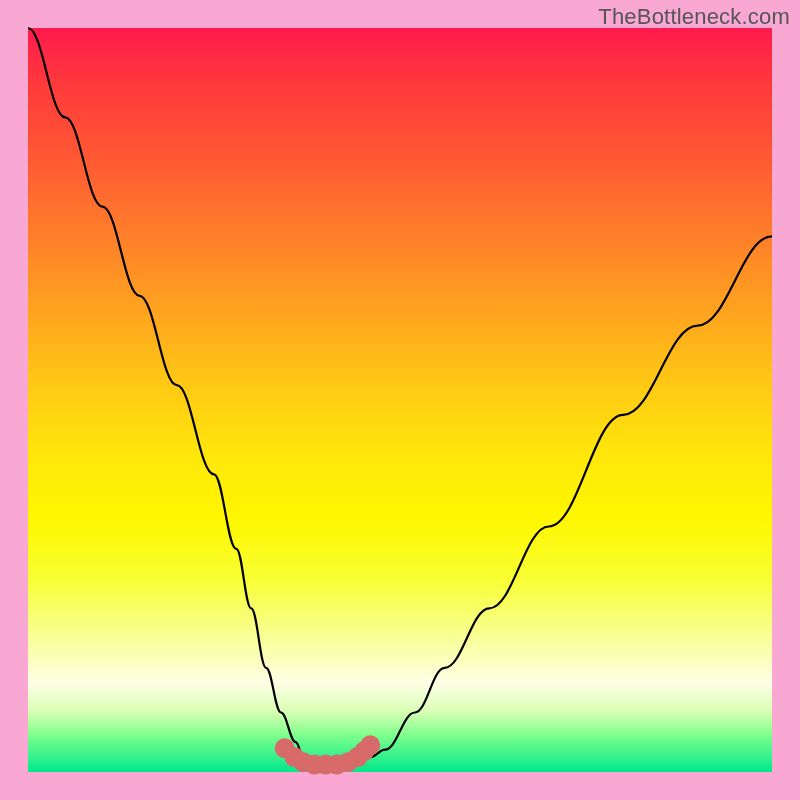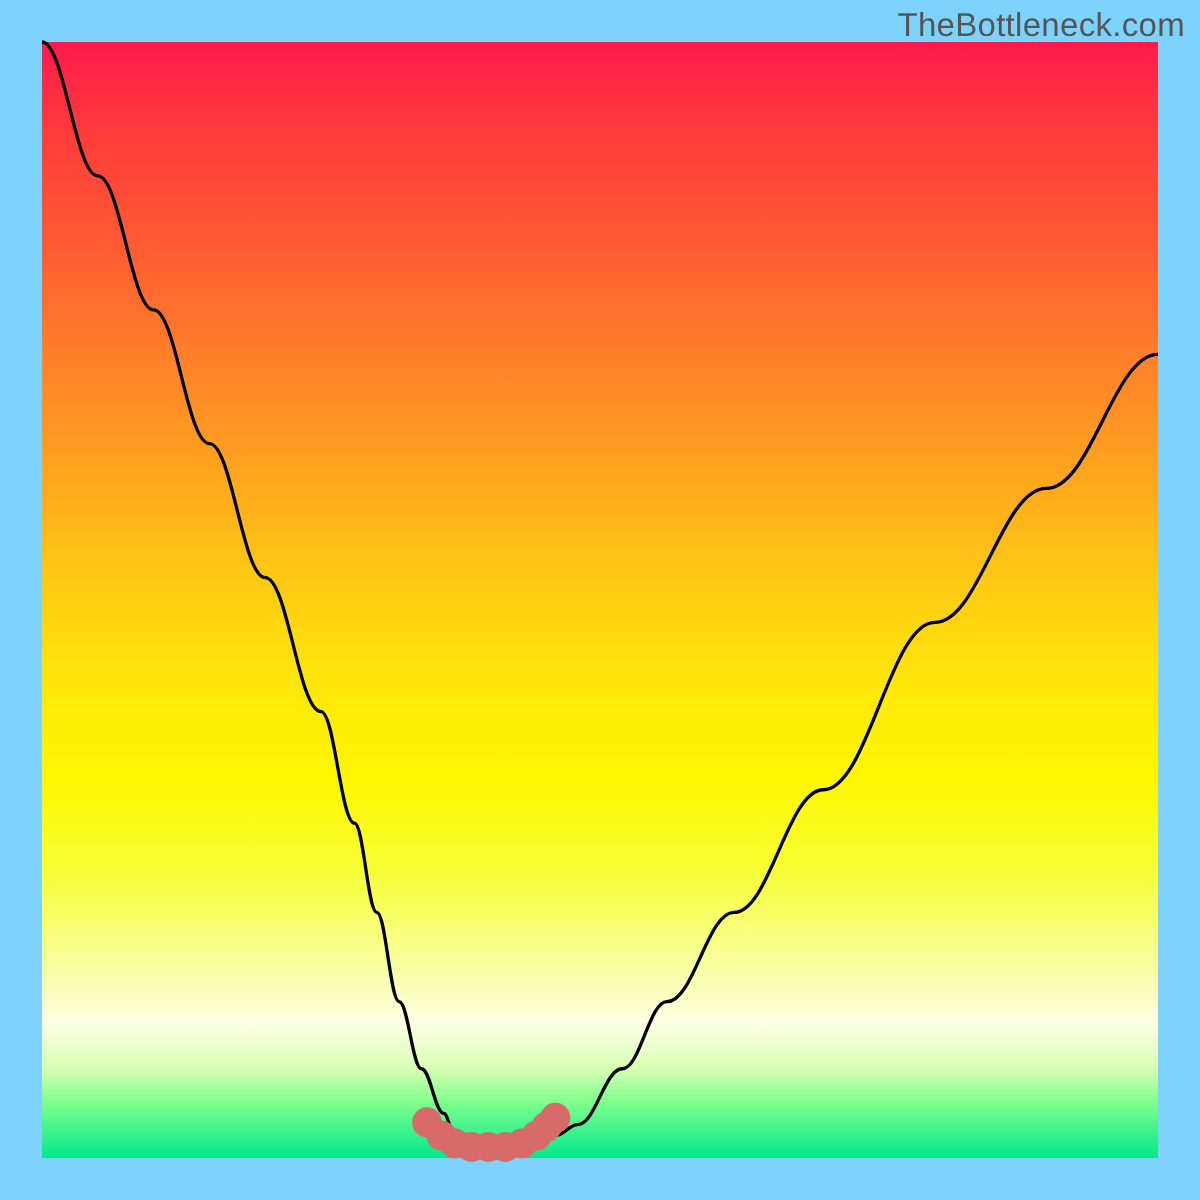--- a/index.html
+++ b/index.html
@@ -8,21 +8,21 @@
     width: 800px;
     height: 800px;
     background: #000;
     overflow: hidden;
     font-family: Arial, Helvetica, sans-serif;
   }
   .outer {
     position: relative;
     width: 800px;
     height: 800px;
-    background: #7dd3fc;
+    background: #f9a8d4;
   }
   .plot {
     position: absolute;
     left: 28px;
     top: 28px;
     width: 744px;
     height: 744px;
     background: linear-gradient(to bottom,
       #ff1a4d 0%,
       #ff3b3b 8%,

